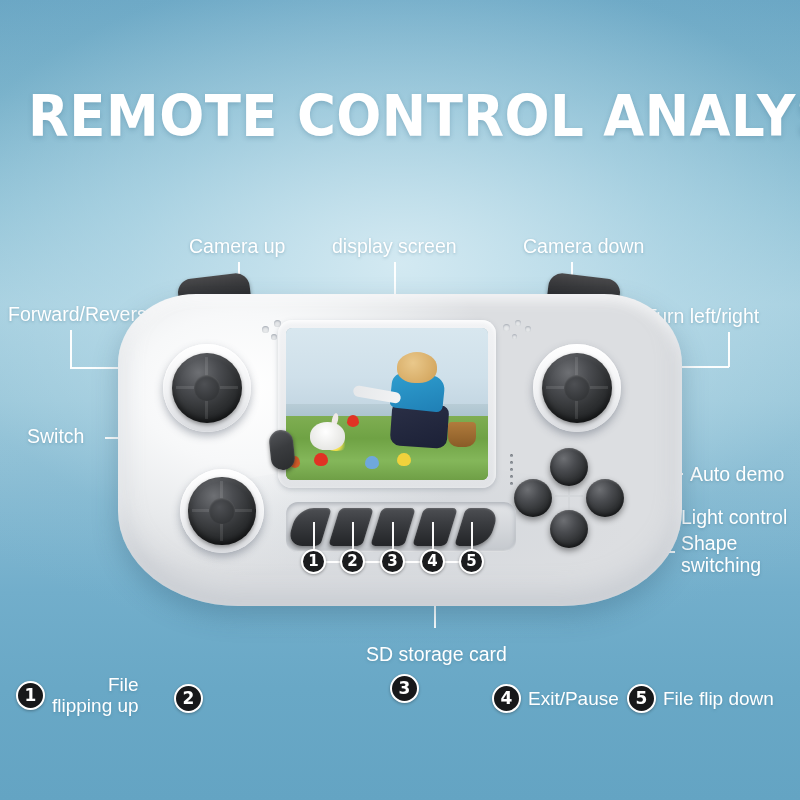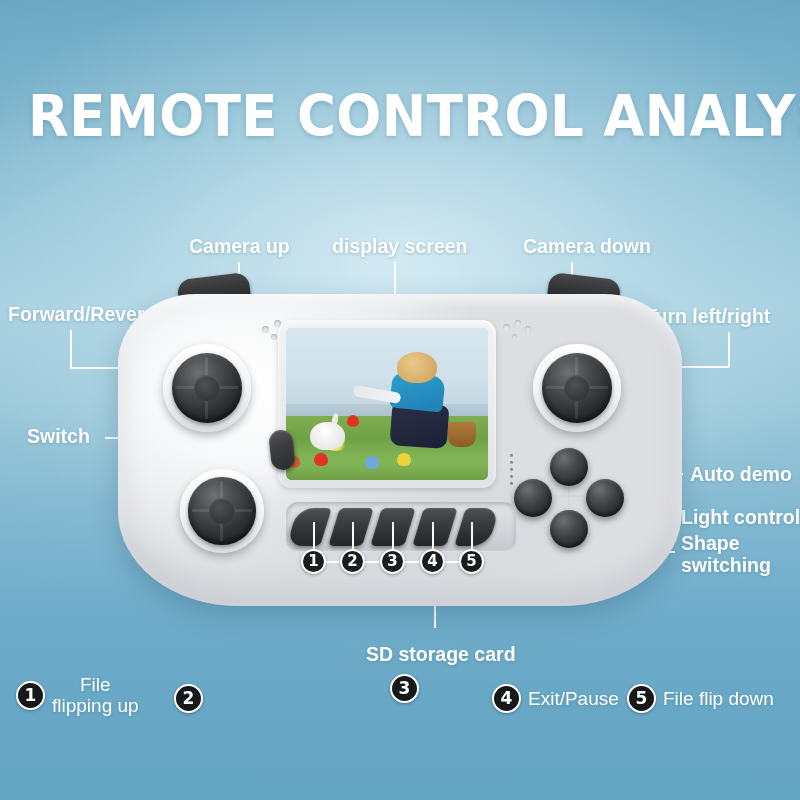--- a/index.html
+++ b/index.html
@@ -27,21 +27,20 @@
     text-shadow:0 2px 6px rgba(60,110,135,0.30);
     white-space:nowrap;
     line-height:1;
   }
 
   
   .lbl{
     position:absolute;color:#ffffff;font-size:19.5px;line-height:22px;
     white-space:nowrap;text-shadow:0 1px 3px rgba(55,105,130,0.35);
     font-family:"Liberation Sans", sans-serif;
-    font-weight:bold;
   }
 
   .line{position:absolute;background:#ffffff;opacity:.97;}
   .line.h{height:1.6px;}
   .line.v{width:1.6px;}
 
   
   #controller{position:absolute;left:118px;top:276px;width:564px;height:330px;}
 
   .bump{
@@ -187,21 +186,21 @@
   .legend-item{position:absolute;display:flex;align-items:center;gap:7px;}
   .legend-badge{
     width:29px;height:29px;border-radius:50%;flex:0 0 29px;
     background:#17181a;border:2.4px solid #ffffff;box-sizing:border-box;
     color:#fff;font-size:17px;font-weight:700;line-height:24px;text-align:center;
     font-family:"DejaVu Sans", sans-serif;
     box-shadow:0 1px 3px rgba(0,0,0,.3);
   }
   .legend-text{color:#ffffff;font-size:19px;line-height:21px;
     text-shadow:0 1px 3px rgba(55,105,130,.35);}
-  .legend-text.two{text-align:center;}
+  .legend-text.two{text-align:right;}
 </style>
 </head>
 <body>
 
 <div id="stage">
 
   <div class="title">REMOTE CONTROL ANALYSIS</div>
 
   <div class="lbl" style="left:189px;top:235px;">Camera up</div>
   <div class="line v" style="left:238px;top:262px;height:33px;"></div>

